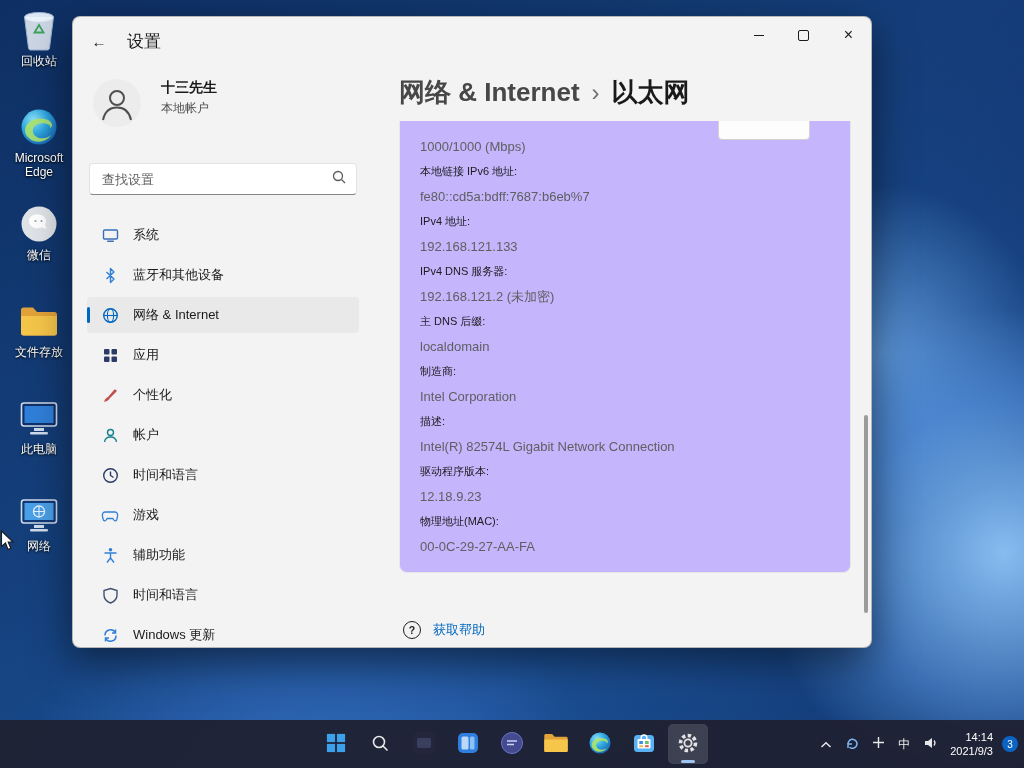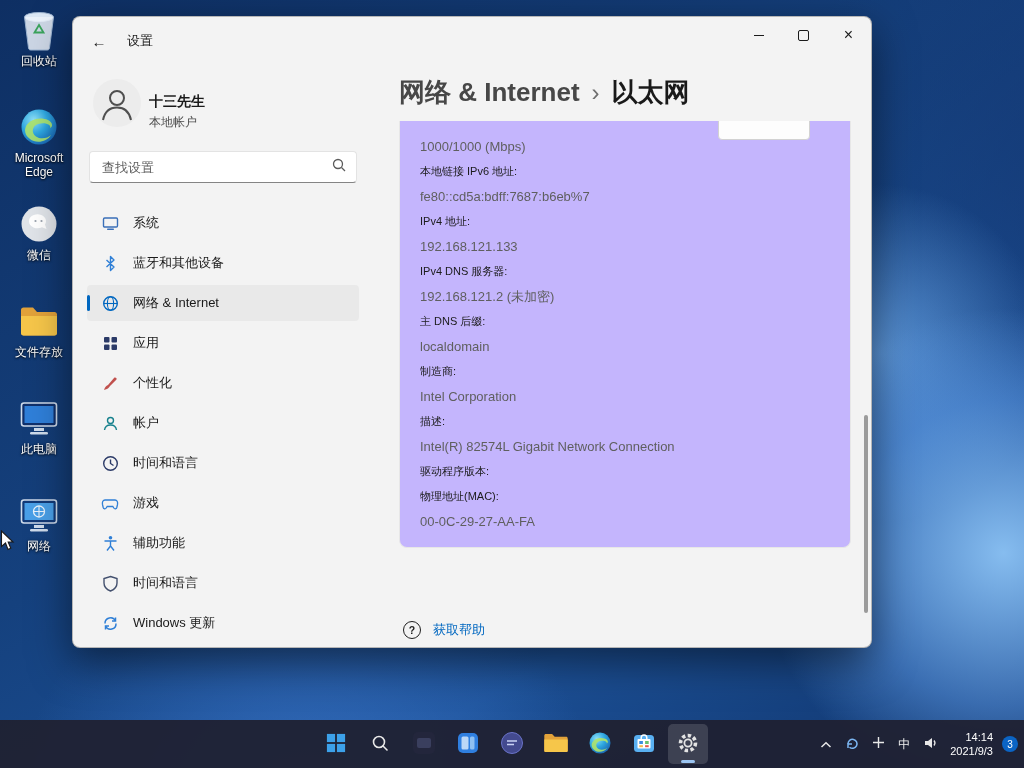--- a/index.html
+++ b/index.html
@@ -22,36 +22,36 @@
   .dicon-img{height:44px;display:flex;align-items:center;justify-content:center;}
   .dicon-label{margin-top:2px;font-size:12px;color:#fff;text-align:center;line-height:14px;
     text-shadow:0 1px 2px rgba(0,0,0,.85),0 0 3px rgba(0,0,0,.5);}
 
   
   .window{position:absolute;left:72px;top:16px;width:800px;height:632px;background:#f3f3f3;
     border:1px solid rgba(0,0,0,.25);border-radius:8px;box-shadow:0 14px 42px rgba(0,0,0,.5);
     overflow:hidden;z-index:5;box-sizing:border-box;}
   .titlebar{height:48px;display:flex;align-items:center;position:relative;}
   .back-btn{background:none;border:none;width:36px;height:34px;margin-left:8px;font-size:15px;color:#1a1a1a;border-radius:4px;cursor:pointer;}
-  .win-title{font-size:13px;color:#1a1a1a;margin-left:10px;}
+  .win-title{font-size:17px;color:#1a1a1a;margin-left:10px;}
   .win-controls{position:absolute;right:0;top:0;display:flex;}
   .wc{background:none;border:none;width:45px;height:36px;display:flex;align-items:center;justify-content:center;color:#1a1a1a;cursor:pointer;}
   .min-glyph{display:block;width:10px;height:1px;background:#1a1a1a;}
   .max-glyph{display:block;width:9px;height:9px;border:1px solid #1a1a1a;border-radius:2px;}
   .wc.close{font-size:16px;line-height:1;}
 
   .win-body{display:flex;height:584px;}
 
   
   .sidebar{width:300px;box-sizing:border-box;padding:8px 14px 0;flex:none;}
-  .user{display:flex;align-items:flex-end;gap:8px;padding:6px 6px 12px;cursor:pointer;}
+  .user{display:flex;align-items:flex-start;gap:20px;padding:6px 6px 12px;cursor:pointer;}
   .user-name{font-size:14px;font-weight:700;color:#1a1a1a;}
   .user-type{font-size:12px;color:#4c4c4c;margin-top:3px;}
   .searchbox{height:30px;background:#fff;border:1px solid #e3e3e3;border-bottom:1px solid #848484;
-    border-radius:4px;display:flex;align-items:center;padding:0 10px;margin:8px 2px 0;gap:32px;}
+    border-radius:4px;display:flex;align-items:center;padding:0 10px;margin:20px 2px 0;gap:32px;}
   .searchbox input{flex:1;border:none;outline:none;font-size:13px;color:#1a1a1a;background:transparent;font-family:inherit;}
   .searchbox input::placeholder{color:#5f5f5f;}
   .nav{margin-top:20px;display:flex;flex-direction:column;}
   .nav-item{position:relative;height:36px;margin:2px 0;border-radius:4px;display:flex;align-items:center;
     gap:14px;padding-left:14px;font-size:13px;color:#1a1a1a;cursor:pointer;}
   .nav-item.selected{background:#e9e9e9;}
   .nav-item.selected::before{content:"";position:absolute;left:0;top:10px;bottom:10px;width:3px;border-radius:2px;background:#0067c0;}
   .nav-icon{width:18px;height:18px;display:flex;align-items:center;justify-content:center;flex:none;}
 
   
@@ -338,20 +338,21 @@
             <div class="prop-value">192.168.121.133</div>
             <div class="prop-label">IPv4 DNS 服务器:</div>
             <div class="prop-value">192.168.121.2 (未加密)</div>
             <div class="prop-label">主 DNS 后缀:</div>
             <div class="prop-value">localdomain</div>
             <div class="prop-label">制造商:</div>
             <div class="prop-value">Intel Corporation</div>
             <div class="prop-label">描述:</div>
             <div class="prop-value">Intel(R) 82574L Gigabit Network Connection</div>
             <div class="prop-label">驱动程序版本:</div>
+            <div class="prop-value">12.18.9.23</div>
             <div class="prop-label">物理地址(MAC):</div>
             <div class="prop-value">00-0C-29-27-AA-FA</div>
           </div>
         </div>
 
         <div class="help-row">
           <span class="help-icon">?</span>
           <span class="help-text">获取帮助</span>
         </div>
       </div>

